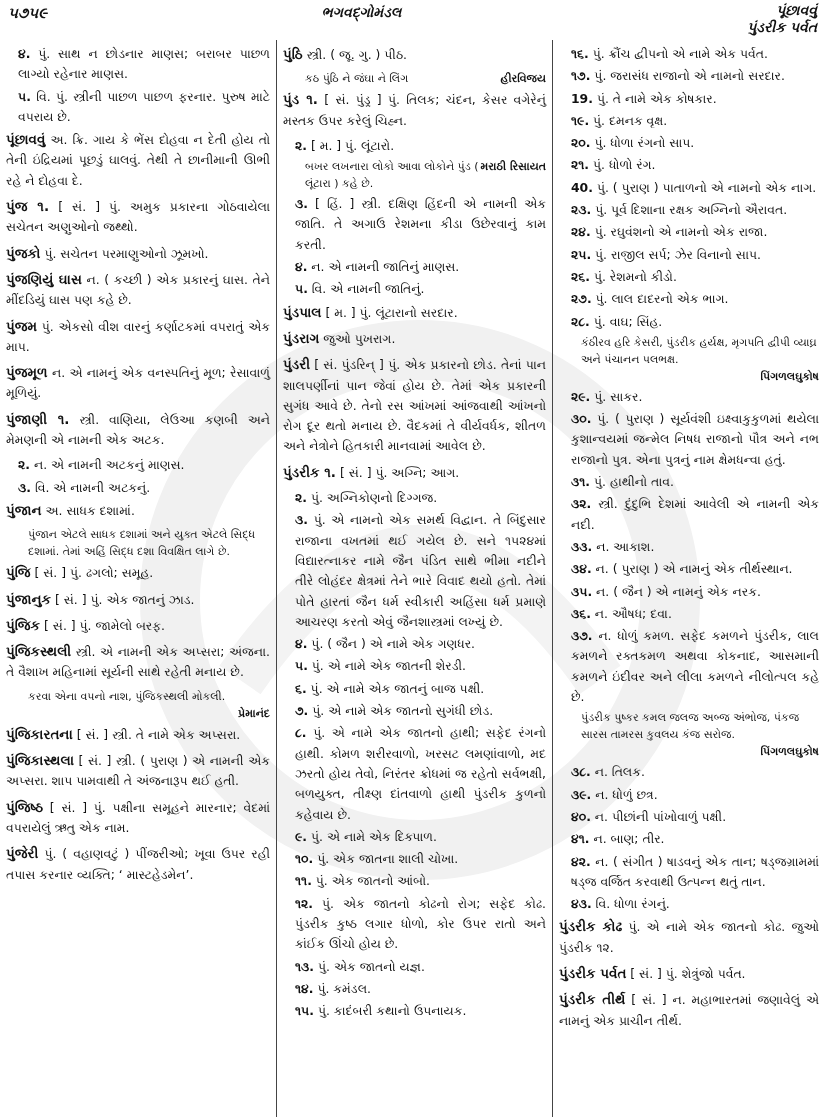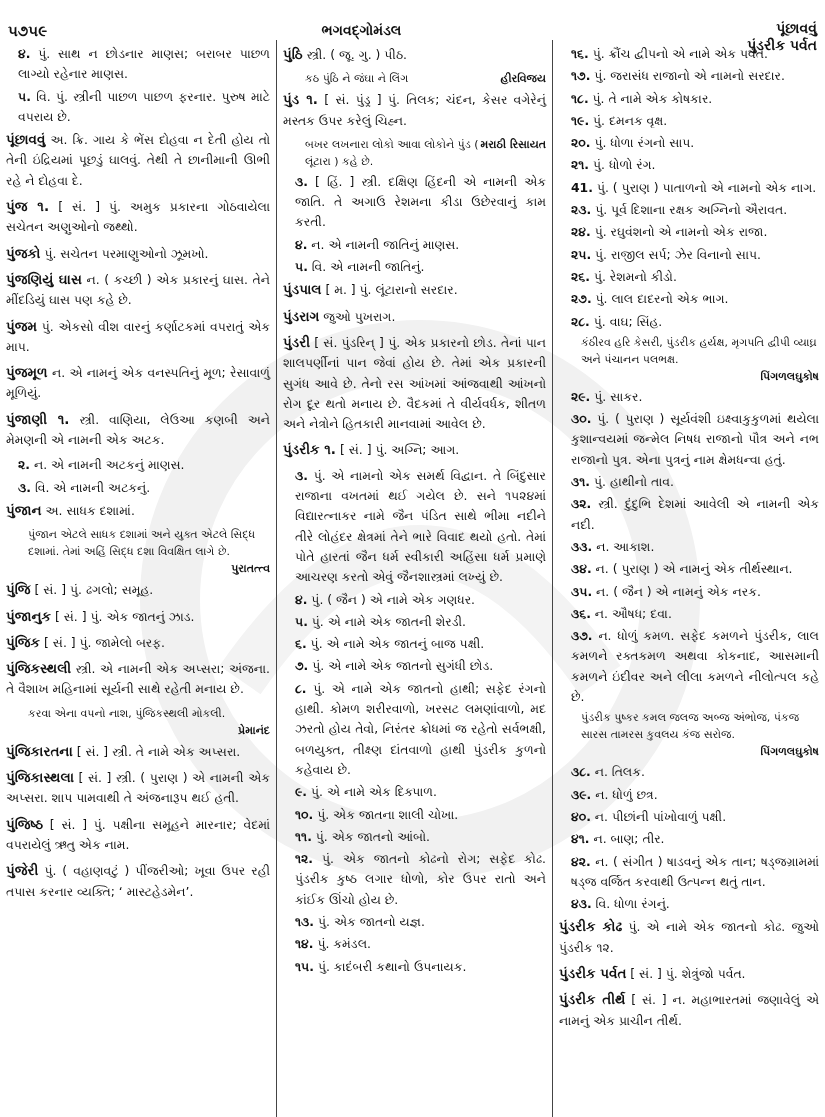--- a/index.html
+++ b/index.html
@@ -7,21 +7,21 @@
     width: 825px; height: 1117px; overflow: hidden;
     background: #ffffff; color: #111;
     font-family: "DejaVu Sans", "Liberation Sans", sans-serif;
     position: relative;
   }
   .watermark {
     position: absolute; left: 120px; top: 300px; width: 600px; height: 600px;
     pointer-events: none; z-index: 0;
   }
   .header {
-    position: absolute; left: 0; top: 18px; width: 825px; height: 44px; z-index: 2;
+    position: absolute; left: 0; top: 0; width: 825px; height: 44px; z-index: 2; font-style: italic;
   }
   .hdr-page { position: absolute; left: 8px; top: 4px; font-size: 15px; font-weight: bold; }
   .hdr-title { position: absolute; left: 0; width: 723px; top: 4px; text-align: center; font-size: 14px; font-weight: bold; }
   .hdr-guide { position: absolute; right: 8px; top: 2px; text-align: right; font-size: 14px; font-weight: bold; line-height: 17px; }
   .columns {
     position: absolute; left: 0; top: 40px; width: 825px; height: 1077px; z-index: 1;
     display: flex;
   }
   .col {
     box-sizing: border-box; padding: 4px 6px 4px 6px; font-size: 12.4px; line-height: 20.3px;
@@ -62,65 +62,67 @@
       <div class="entry"><span class="hw">પૂંછાવવું</span> <span>અ. ક્રિ. ગાય કે ભેંસ દોહવા ન દેતી હોય તો તેની ઇંદ્રિયમાં પૂછડું ઘાલવું. તેથી તે છાનીમાની ઊભી રહે ને દોહવા દે.</span></div>
       <div class="entry"><span class="hw">પુંજ ૧.</span> <span>[ સં. ] પું. અમુક પ્રકારના ગોઠવાયેલા સચેતન અણુઓનો જથ્થો.</span></div>
       <div class="entry"><span class="hw">પુંજકો</span> <span>પું. સચેતન પરમાણુઓનો ઝૂમખો.</span></div>
       <div class="entry"><span class="hw">પુંજણિયું ઘાસ</span> <span>ન. ( કચ્છી ) એક પ્રકારનું ઘાસ. તેને મીંદડિયું ઘાસ પણ કહે છે.</span></div>
       <div class="entry"><span class="hw">પુંજમ</span> <span>પું. એકસો વીશ વારનું કર્ણાટકમાં વપરાતું એક માપ.</span></div>
       <div class="entry"><span class="hw">પુંજમૂળ</span> <span>ન. એ નામનું એક વનસ્પતિનું મૂળ; રેસાવાળું મૂળિયું.</span></div>
       <div class="entry"><span class="hw">પુંજાણી ૧.</span> <span>સ્ત્રી. વાણિયા, લેઉઆ કણબી અને મેમણની એ નામની એક અટક.</span></div>
       <div class="sub"><span class="num">૨.</span> <span>ન. એ નામની અટકનું માણસ.</span></div>
       <div class="sub"><span class="num">૩.</span> <span>વિ. એ નામની અટકનું.</span></div>
       <div class="entry"><span class="hw">પુંજાન</span> <span>અ. સાધક દશામાં.</span></div>
-      <div class="quote"><span>પુંજાન એટલે સાધક દશામાં અને યુક્ત એટલે સિદ્ધ દશામાં. તેમાં અહિં સિદ્ધ દશા વિવક્ષિત લાગે છે.</span><span class="src">પુરાતત્ત્વ</span></div>
+      <div class="quote"><span>પુંજાન એટલે સાધક દશામાં અને યુક્ત એટલે સિદ્ધ દશામાં. તેમાં અહિં સિદ્ધ દશા વિવક્ષિત લાગે છે.</span></div>
       <div class="entry"><span class="hw">પુંજિ</span> <span>[ સં. ] પું. ઢગલો; સમૂહ.</span></div>
       <div class="entry"><span class="hw">પુંજાનુક</span> <span>[ સં. ] પું. એક જાતનું ઝાડ.</span></div>
       <div class="entry"><span class="hw">પુંજિક</span> <span>[ સં. ] પું. જામેલો બરફ.</span></div>
       <div class="entry"><span class="hw">પુંજિકસ્થલી</span> <span>સ્ત્રી. એ નામની એક અપ્સરા; અંજના. તે વૈશાખ મહિનામાં સૂર્યની સાથે રહેતી મનાય છે.</span></div>
       <div class="quote"><span>કરવા એના વપનો નાશ, પુંજિકસ્થલી મોકલી.</span><span class="src">પ્રેમાનંદ</span></div>
       <div class="entry"><span class="hw">પુંજિકારતના</span> <span>[ સં. ] સ્ત્રી. તે નામે એક અપ્સરા.</span></div>
       <div class="entry"><span class="hw">પુંજિકાસ્થલા</span> <span>[ સં. ] સ્ત્રી. ( પુરાણ ) એ નામની એક અપ્સરા. શાપ પામવાથી તે અંજનારૂપ થઈ હતી.</span></div>
       <div class="entry"><span class="hw">પુંજિષ્ઠ</span> <span>[ સં. ] પું. પક્ષીના સમૂહને મારનાર; વેદમાં વપરાયેલું ઋતુ એક નામ.</span></div>
       <div class="entry"><span class="hw">પુંજેરી</span> <span>પું. ( વહાણવટું ) પીંજરીઓ; ખૂવા ઉપર રહી તપાસ કરનાર વ્યક્તિ; ‘ માસ્ટહેડમેન’.</span></div>
     </div>
   <div class="col col2">
       <div class="entry"><span class="hw">પુંઠિ</span> <span>સ્ત્રી. ( જૂ. ગુ. ) પીઠ.</span></div>
       <div class="quote"><span class="src-inline">હીરવિજય</span><span>કઠ પુંઠિ ને જંઘા ને લિંગ</span></div>
       <div class="entry"><span class="hw">પુંડ ૧.</span> <span>[ સં. પુંડ્ર ] પું. તિલક; ચંદન, કેસર વગેરેનું મસ્તક ઉપર કરેલું ચિહ્ન.</span></div>
+      <div class="sub"><span class="num">૨.</span> <span>[ મ. ] પું. લૂંટારો.</span></div>
       <div class="quote"><span class="src-inline">મરાઠી રિસાયત</span><span>બખર લખનારા લોકો આવા લોકોને પુંડ ( લૂંટારા ) કહે છે.</span></div>
       <div class="sub"><span class="num">૩.</span> <span>[ હિં. ] સ્ત્રી. દક્ષિણ હિંદની એ નામની એક જાતિ. તે અગાઉ રેશમના કીડા ઉછેરવાનું કામ કરતી.</span></div>
       <div class="sub"><span class="num">૪.</span> <span>ન. એ નામની જાતિનું માણસ.</span></div>
       <div class="sub"><span class="num">૫.</span> <span>વિ. એ નામની જાતિનું.</span></div>
       <div class="entry"><span class="hw">પુંડપાલ</span> <span>[ મ. ] પું. લૂંટારાનો સરદાર.</span></div>
       <div class="entry"><span class="hw">પુંડરાગ</span> <span>જુઓ પુખરાગ.</span></div>
       <div class="entry"><span class="hw">પુંડરી</span> <span>[ સં. પુંડરિન્ ] પું. એક પ્રકારનો છોડ. તેનાં પાન શાલપર્ણીનાં પાન જેવાં હોય છે. તેમાં એક પ્રકારની સુગંધ આવે છે. તેનો રસ આંખમાં આંજવાથી આંખનો રોગ દૂર થતો મનાય છે. વૈદકમાં તે વીર્યવર્ધક, શીતળ અને નેત્રોને હિતકારી માનવામાં આવેલ છે.</span></div>
       <div class="entry"><span class="hw">પુંડરીક ૧.</span> <span>[ સં. ] પું. અગ્નિ; આગ.</span></div>
+      <div class="sub"><span class="num">૨.</span> <span>પું. અગ્નિકોણનો દિગ્ગજ.</span></div>
       <div class="sub"><span class="num">૩.</span> <span>પું. એ નામનો એક સમર્થ વિદ્વાન. તે બિંદુસાર રાજાના વખતમાં થઈ ગયેલ છે. સને ૧૫૨૪માં વિદ્યારત્નાકર નામે જૈન પંડિત સાથે ભીમા નદીને તીરે લોહંદર ક્ષેત્રમાં તેને ભારે વિવાદ થયો હતો. તેમાં પોતે હારતાં જૈન ધર્મ સ્વીકારી અહિંસા ધર્મ પ્રમાણે આચરણ કરતો એવું જૈનશાસ્ત્રમાં લખ્યું છે.</span></div>
       <div class="sub"><span class="num">૪.</span> <span>પું. ( જૈન ) એ નામે એક ગણધર.</span></div>
       <div class="sub"><span class="num">૫.</span> <span>પું. એ નામે એક જાતની શેરડી.</span></div>
       <div class="sub"><span class="num">૬.</span> <span>પું. એ નામે એક જાતનું બાજ પક્ષી.</span></div>
       <div class="sub"><span class="num">૭.</span> <span>પું. એ નામે એક જાતનો સુગંધી છોડ.</span></div>
       <div class="sub"><span class="num">૮.</span> <span>પું. એ નામે એક જાતનો હાથી; સફેદ રંગનો હાથી. કોમળ શરીરવાળો, ખરસટ લમણાંવાળો, મદ ઝરતો હોય તેવો, નિરંતર ક્રોધમાં જ રહેતો સર્વભક્ષી, બળયુક્ત, તીક્ષ્ણ દાંતવાળો હાથી પુંડરીક કુળનો કહેવાય છે.</span></div>
       <div class="sub"><span class="num">૯.</span> <span>પું. એ નામે એક દિક્પાળ.</span></div>
       <div class="sub"><span class="num">૧૦.</span> <span>પું. એક જાતના શાલી ચોખા.</span></div>
       <div class="sub"><span class="num">૧૧.</span> <span>પું. એક જાતનો આંબો.</span></div>
       <div class="sub"><span class="num">૧૨.</span> <span>પું. એક જાતનો કોઢનો રોગ; સફેદ કોઢ. પુંડરીક કુષ્ઠ લગાર ધોળો, કોર ઉપર રાતો અને કાંઈક ઊંચો હોય છે.</span></div>
       <div class="sub"><span class="num">૧૩.</span> <span>પું. એક જાતનો યજ્ઞ.</span></div>
       <div class="sub"><span class="num">૧૪.</span> <span>પું. કમંડલ.</span></div>
       <div class="sub"><span class="num">૧૫.</span> <span>પું. કાદંબરી કથાનો ઉપનાયક.</span></div>
     </div>
   <div class="col col3">
       <div class="sub"><span class="num">૧૬.</span> <span>પું. ક્રૌંચ દ્વીપનો એ નામે એક પર્વત.</span></div>
       <div class="sub"><span class="num">૧૭.</span> <span>પું. જરાસંધ રાજાનો એ નામનો સરદાર.</span></div>
-      <div class="sub"><span class="num">૧૮.</span> <span>પું. તે નામે એક કોષકાર.</span></div>
+      <div class="sub"><span class="num">19.</span> <span>પું. તે નામે એક કોષકાર.</span></div>
       <div class="sub"><span class="num">૧૯.</span> <span>પું. દમનક વૃક્ષ.</span></div>
       <div class="sub"><span class="num">૨૦.</span> <span>પું. ધોળા રંગનો સાપ.</span></div>
       <div class="sub"><span class="num">૨૧.</span> <span>પું. ધોળો રંગ.</span></div>
-      <div class="sub"><span class="num">41.</span> <span>પું. ( પુરાણ ) પાતાળનો એ નામનો એક નાગ.</span></div>
+      <div class="sub"><span class="num">40.</span> <span>પું. ( પુરાણ ) પાતાળનો એ નામનો એક નાગ.</span></div>
       <div class="sub"><span class="num">૨૩.</span> <span>પું. પૂર્વ દિશાના રક્ષક અગ્નિનો ઐરાવત.</span></div>
       <div class="sub"><span class="num">૨૪.</span> <span>પું. રઘુવંશનો એ નામનો એક રાજા.</span></div>
       <div class="sub"><span class="num">૨૫.</span> <span>પું. રાજીલ સર્પ; ઝેર વિનાનો સાપ.</span></div>
       <div class="sub"><span class="num">૨૬.</span> <span>પું. રેશમનો કીડો.</span></div>
       <div class="sub"><span class="num">૨૭.</span> <span>પું. લાલ દાદરનો એક ભાગ.</span></div>
       <div class="sub"><span class="num">૨૮.</span> <span>પું. વાઘ; સિંહ.</span></div>
       <div class="quote"><span>કંઠીરવ હરિ કેસરી, પુંડરીક હર્યક્ષ, મૃગપતિ દ્વીપી વ્યાઘ્ર અને પંચાનન પલભક્ષ.</span><span class="src">પિંગળલઘુકોષ</span></div>
       <div class="sub"><span class="num">૨૯.</span> <span>પું. સાકર.</span></div>
       <div class="sub"><span class="num">૩૦.</span> <span>પું. ( પુરાણ ) સૂર્યવંશી ઇક્ષ્વાકુકુળમાં થયેલા કુશાન્વયમાં જન્મેલ નિષધ રાજાનો પૌત્ર અને નભ રાજાનો પુત્ર. એના પુત્રનું નામ ક્ષેમધન્વા હતું.</span></div>
       <div class="sub"><span class="num">૩૧.</span> <span>પું. હાથીનો તાવ.</span></div>

